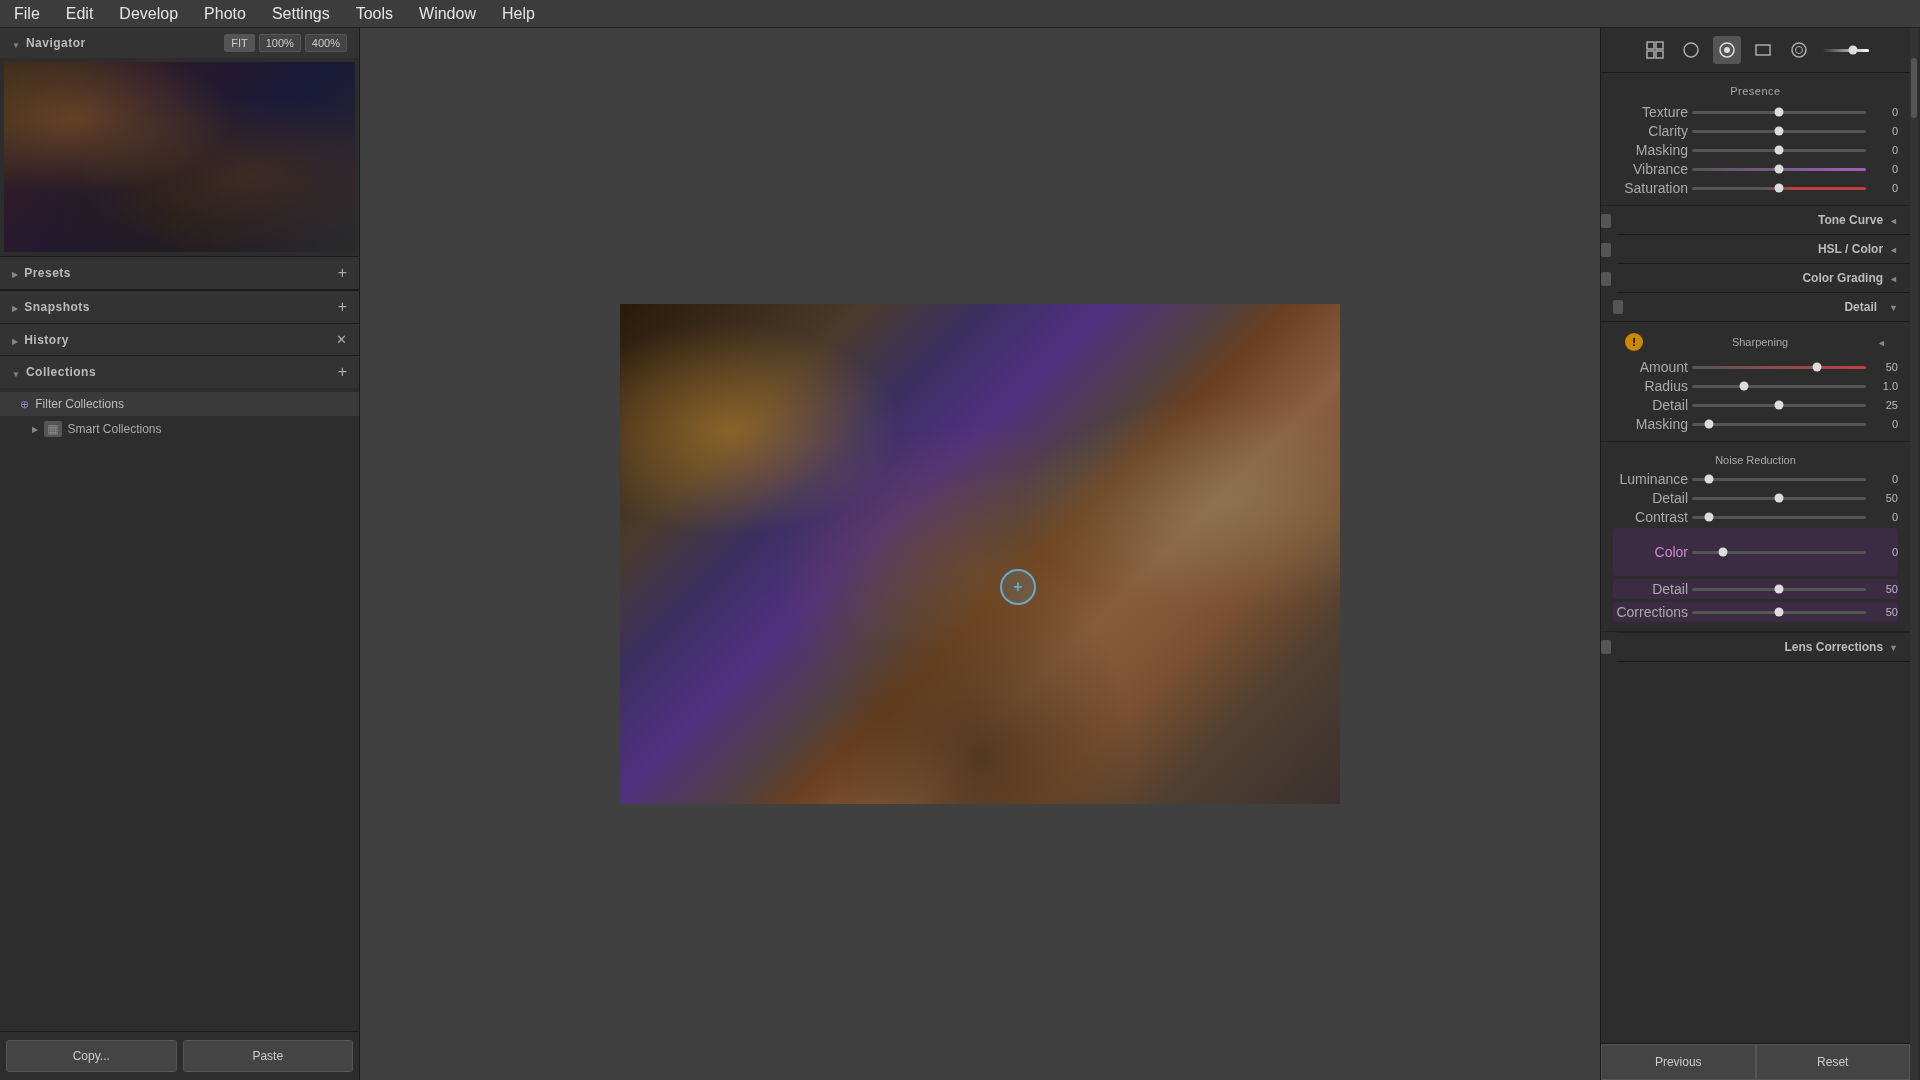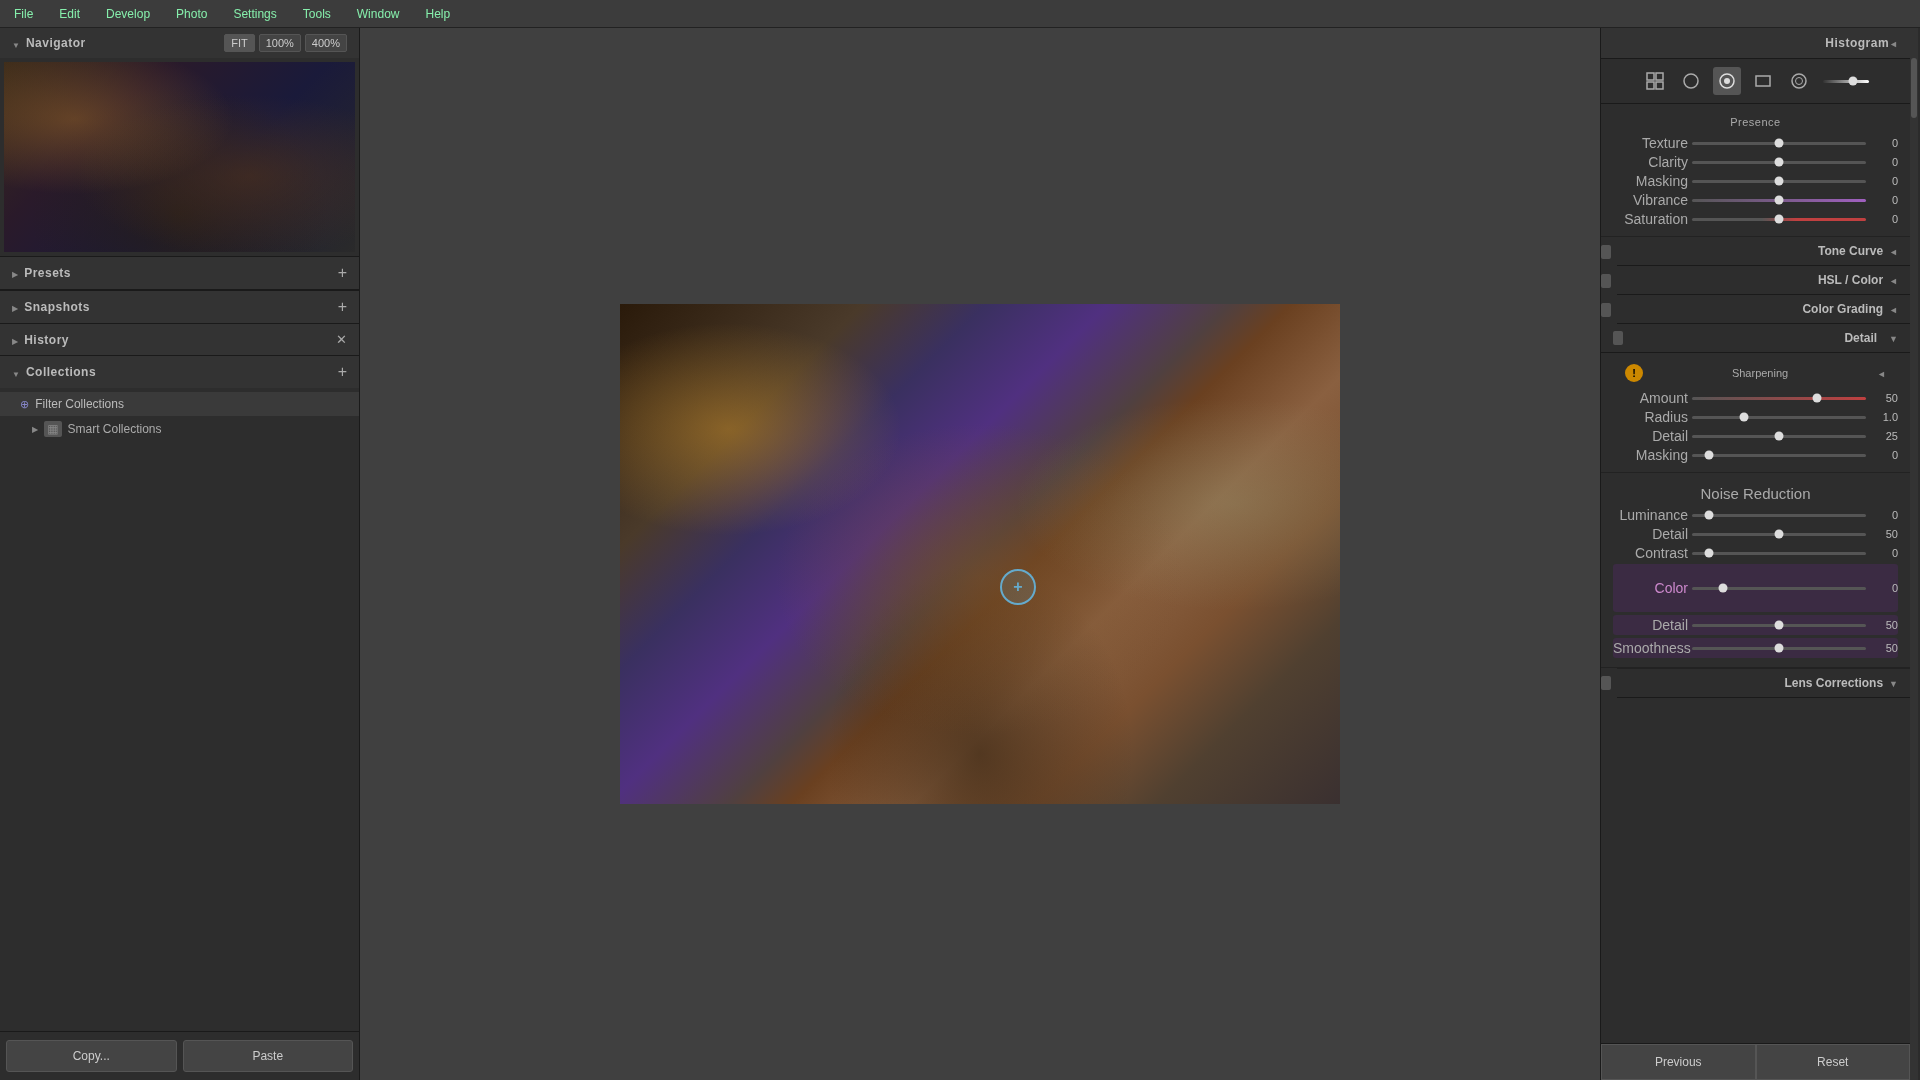--- a/index.html
+++ b/index.html
@@ -20,22 +20,22 @@
       background: #3c3c3c;
       height: 28px;
       display: flex;
       align-items: center;
       padding: 0 10px;
       gap: 18px;
       border-bottom: 1px solid #222;
       flex-shrink: 0;
     }
     .menu-item {
-      color: #86efac;
-      font-size: 12px;
+      color: #e5e5e5;
+      font-size: 16px;
       cursor: pointer;
       padding: 2px 4px;
     }
 
     
     .main-layout {
       display: flex;
       flex: 1;
       overflow: hidden;
     }
@@ -432,21 +432,21 @@
     }
 
     
     .slider-track.amount-track {
       background: linear-gradient(to right, #555 0%, #c04040 100%);
     }
 
     
     .noise-section-title {
       color: #aaa;
-      font-size: 15px;
+      font-size: 11px;
       text-align: center;
       padding: 6px 0 2px;
     }
 
     
     .right-bottom-bar {
       display: flex;
       gap: 0;
       margin-top: auto;
       background: #a21caf;
@@ -609,24 +609,20 @@
     <div class="photo-container">
       <div class="main-photo">
         <div class="zoom-cursor"></div>
       </div>
     </div>
   </div>
 
   <div class="right-panel-wrapper">
     <div class="right-panel">
 
-      <div class="histogram-header">
-        <span class="panel-header-title">Histogram</span>
-        <span class="arrow-left"></span>
-      </div>
 
       <div class="tool-icons-row">
         <div class="tool-icon">
           <svg width="18" height="18" viewBox="0 0 18 18" fill="none">
             <rect x="1" y="1" width="7" height="7" stroke="#aaa" stroke-width="1.5" fill="none"></rect>
             <rect x="10" y="1" width="7" height="7" stroke="#aaa" stroke-width="1.5" fill="none"></rect>
             <rect x="1" y="10" width="7" height="7" stroke="#aaa" stroke-width="1.5" fill="none"></rect>
             <rect x="10" y="10" width="7" height="7" stroke="#aaa" stroke-width="1.5" fill="none"></rect>
           </svg>
         </div>
@@ -810,21 +806,21 @@
 
         <div class="slider-row highlight" style="border-radius:3px; padding:2px 0;">
           <span class="slider-label">Detail</span>
           <div class="slider-track">
             <div class="slider-thumb" style="left:50%;"></div>
           </div>
           <span class="slider-value">50</span>
         </div>
 
         <div class="slider-row highlight" style="border-radius:3px; padding:2px 0;">
-          <span class="slider-label">Smoothness</span>
+          <span class="slider-label">Corrections</span>
           <div class="slider-track">
             <div class="slider-thumb" style="left:50%;"></div>
           </div>
           <span class="slider-value">50</span>
         </div>
       </div>
 
       <div class="panel-row-with-indicator">
         <div class="panel-left-indicator"></div>
         <div class="collapsible-row" style="flex:1; border-top:1px solid #222;">

